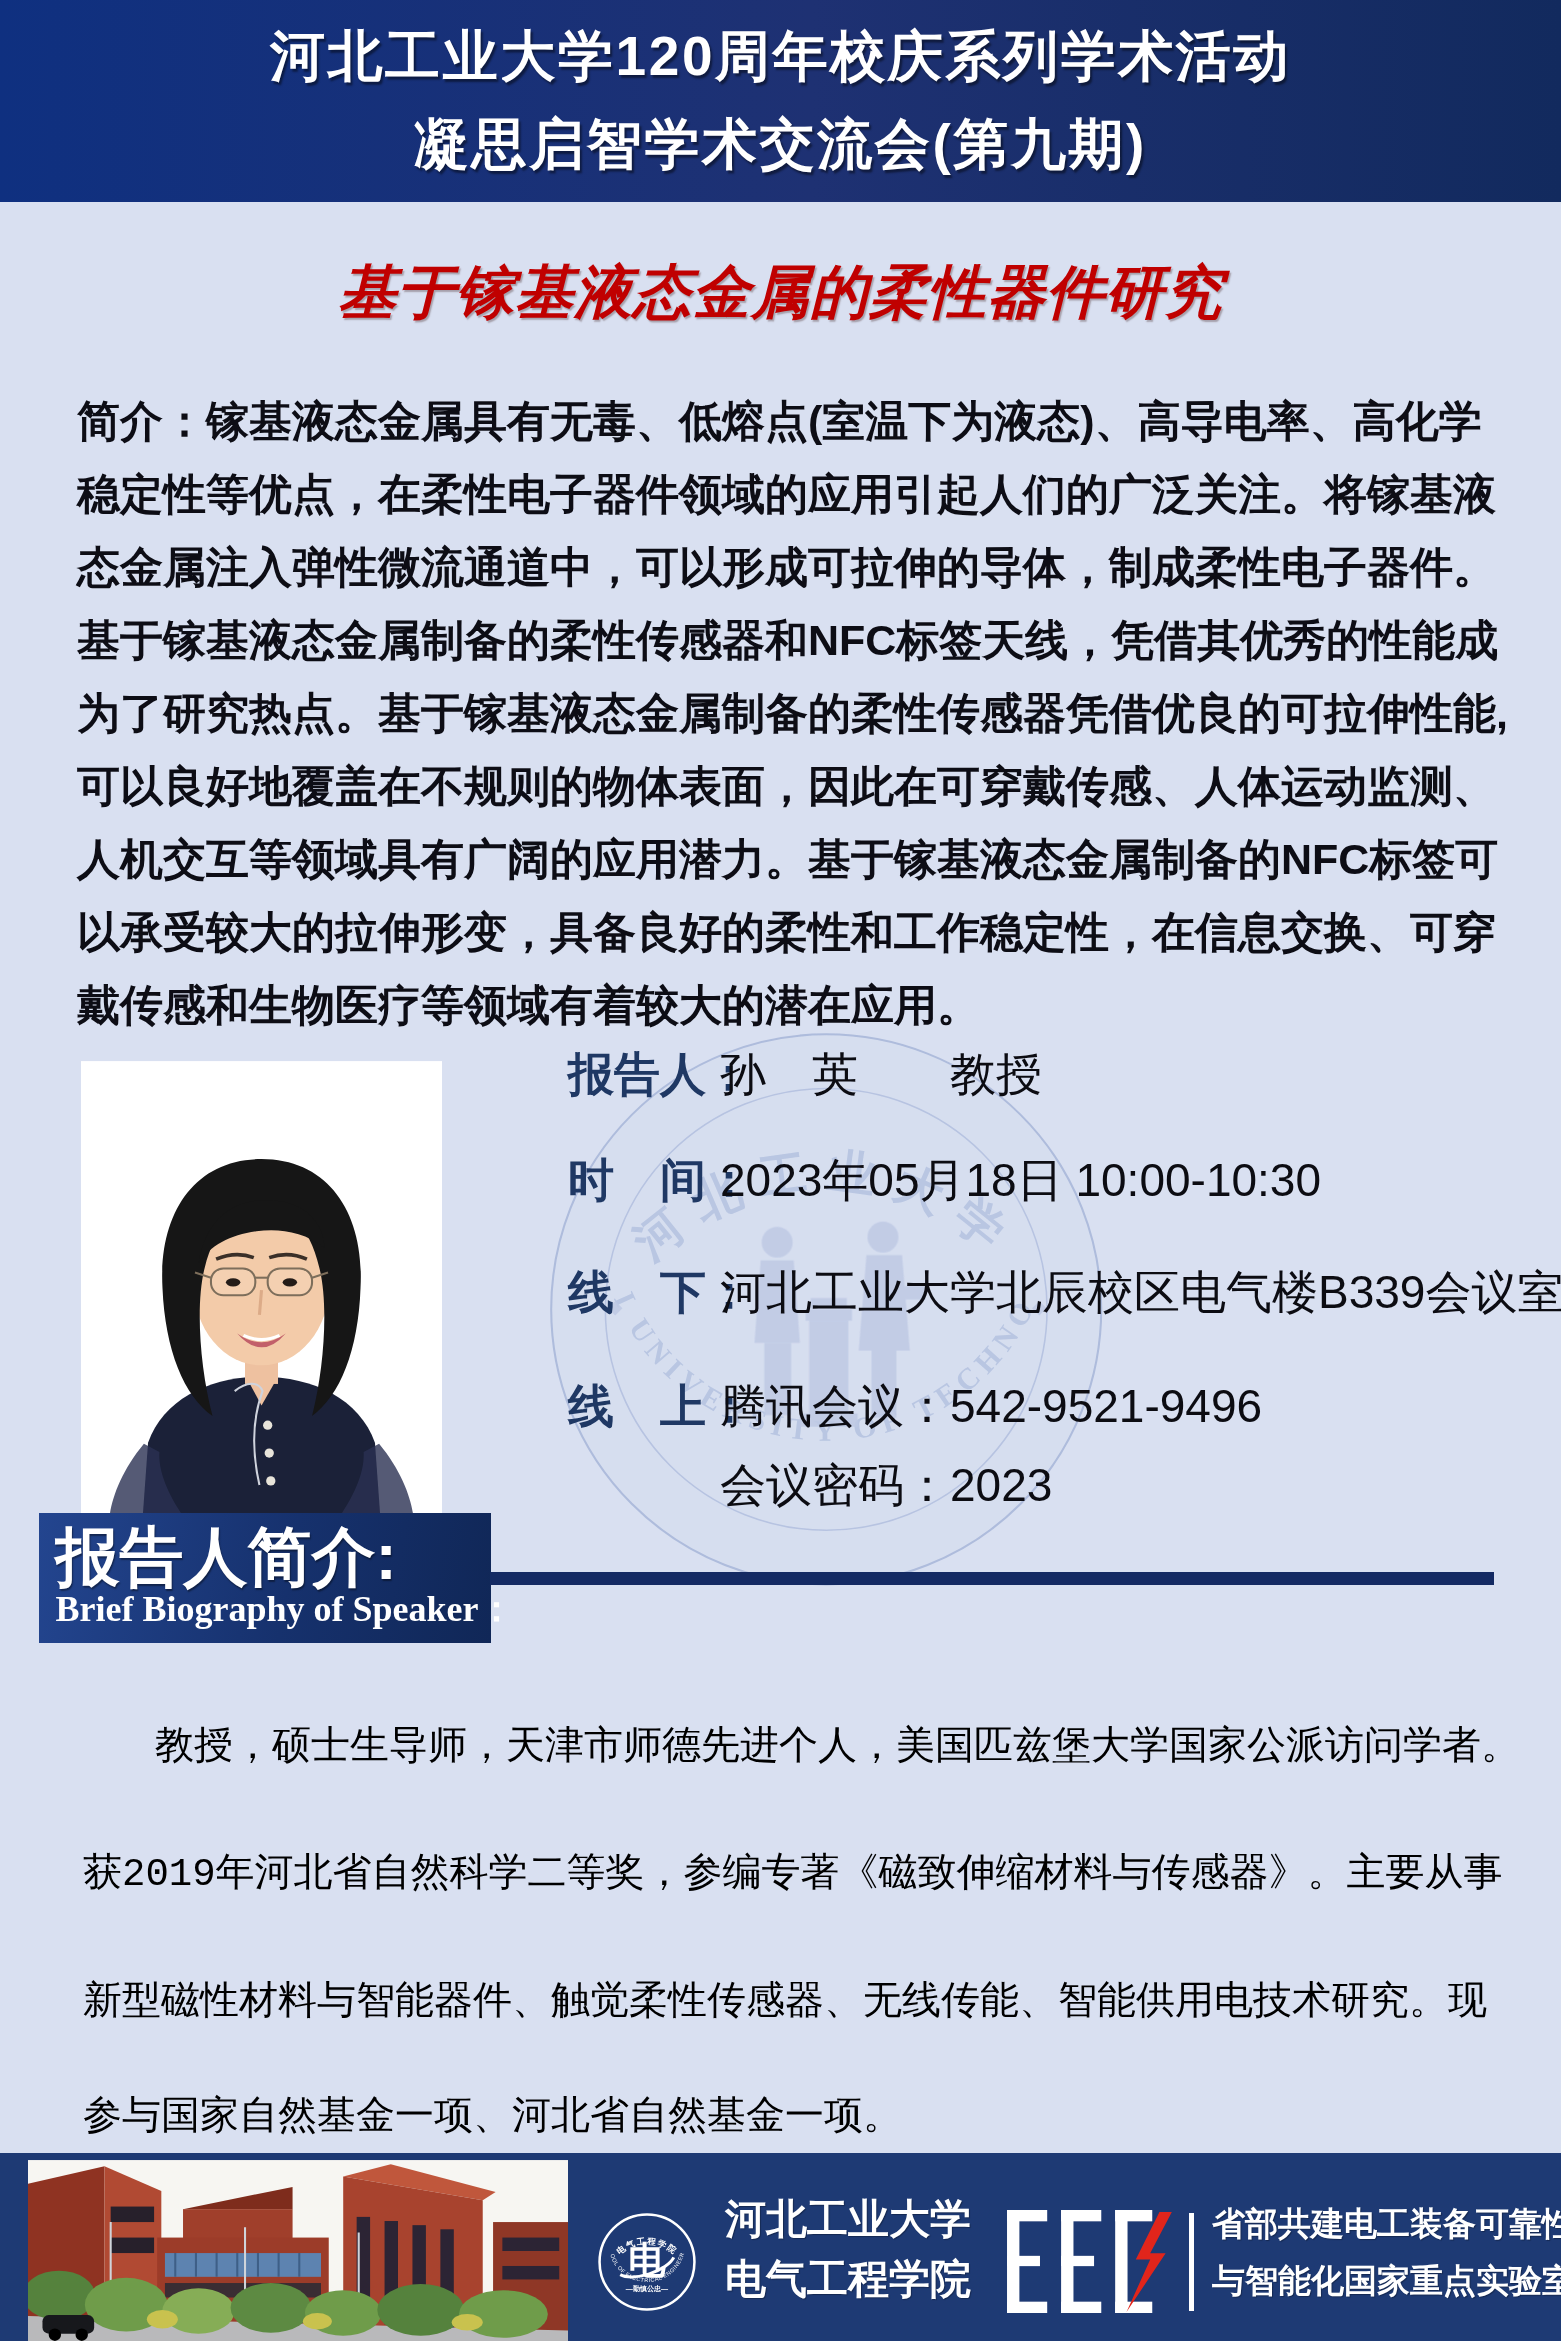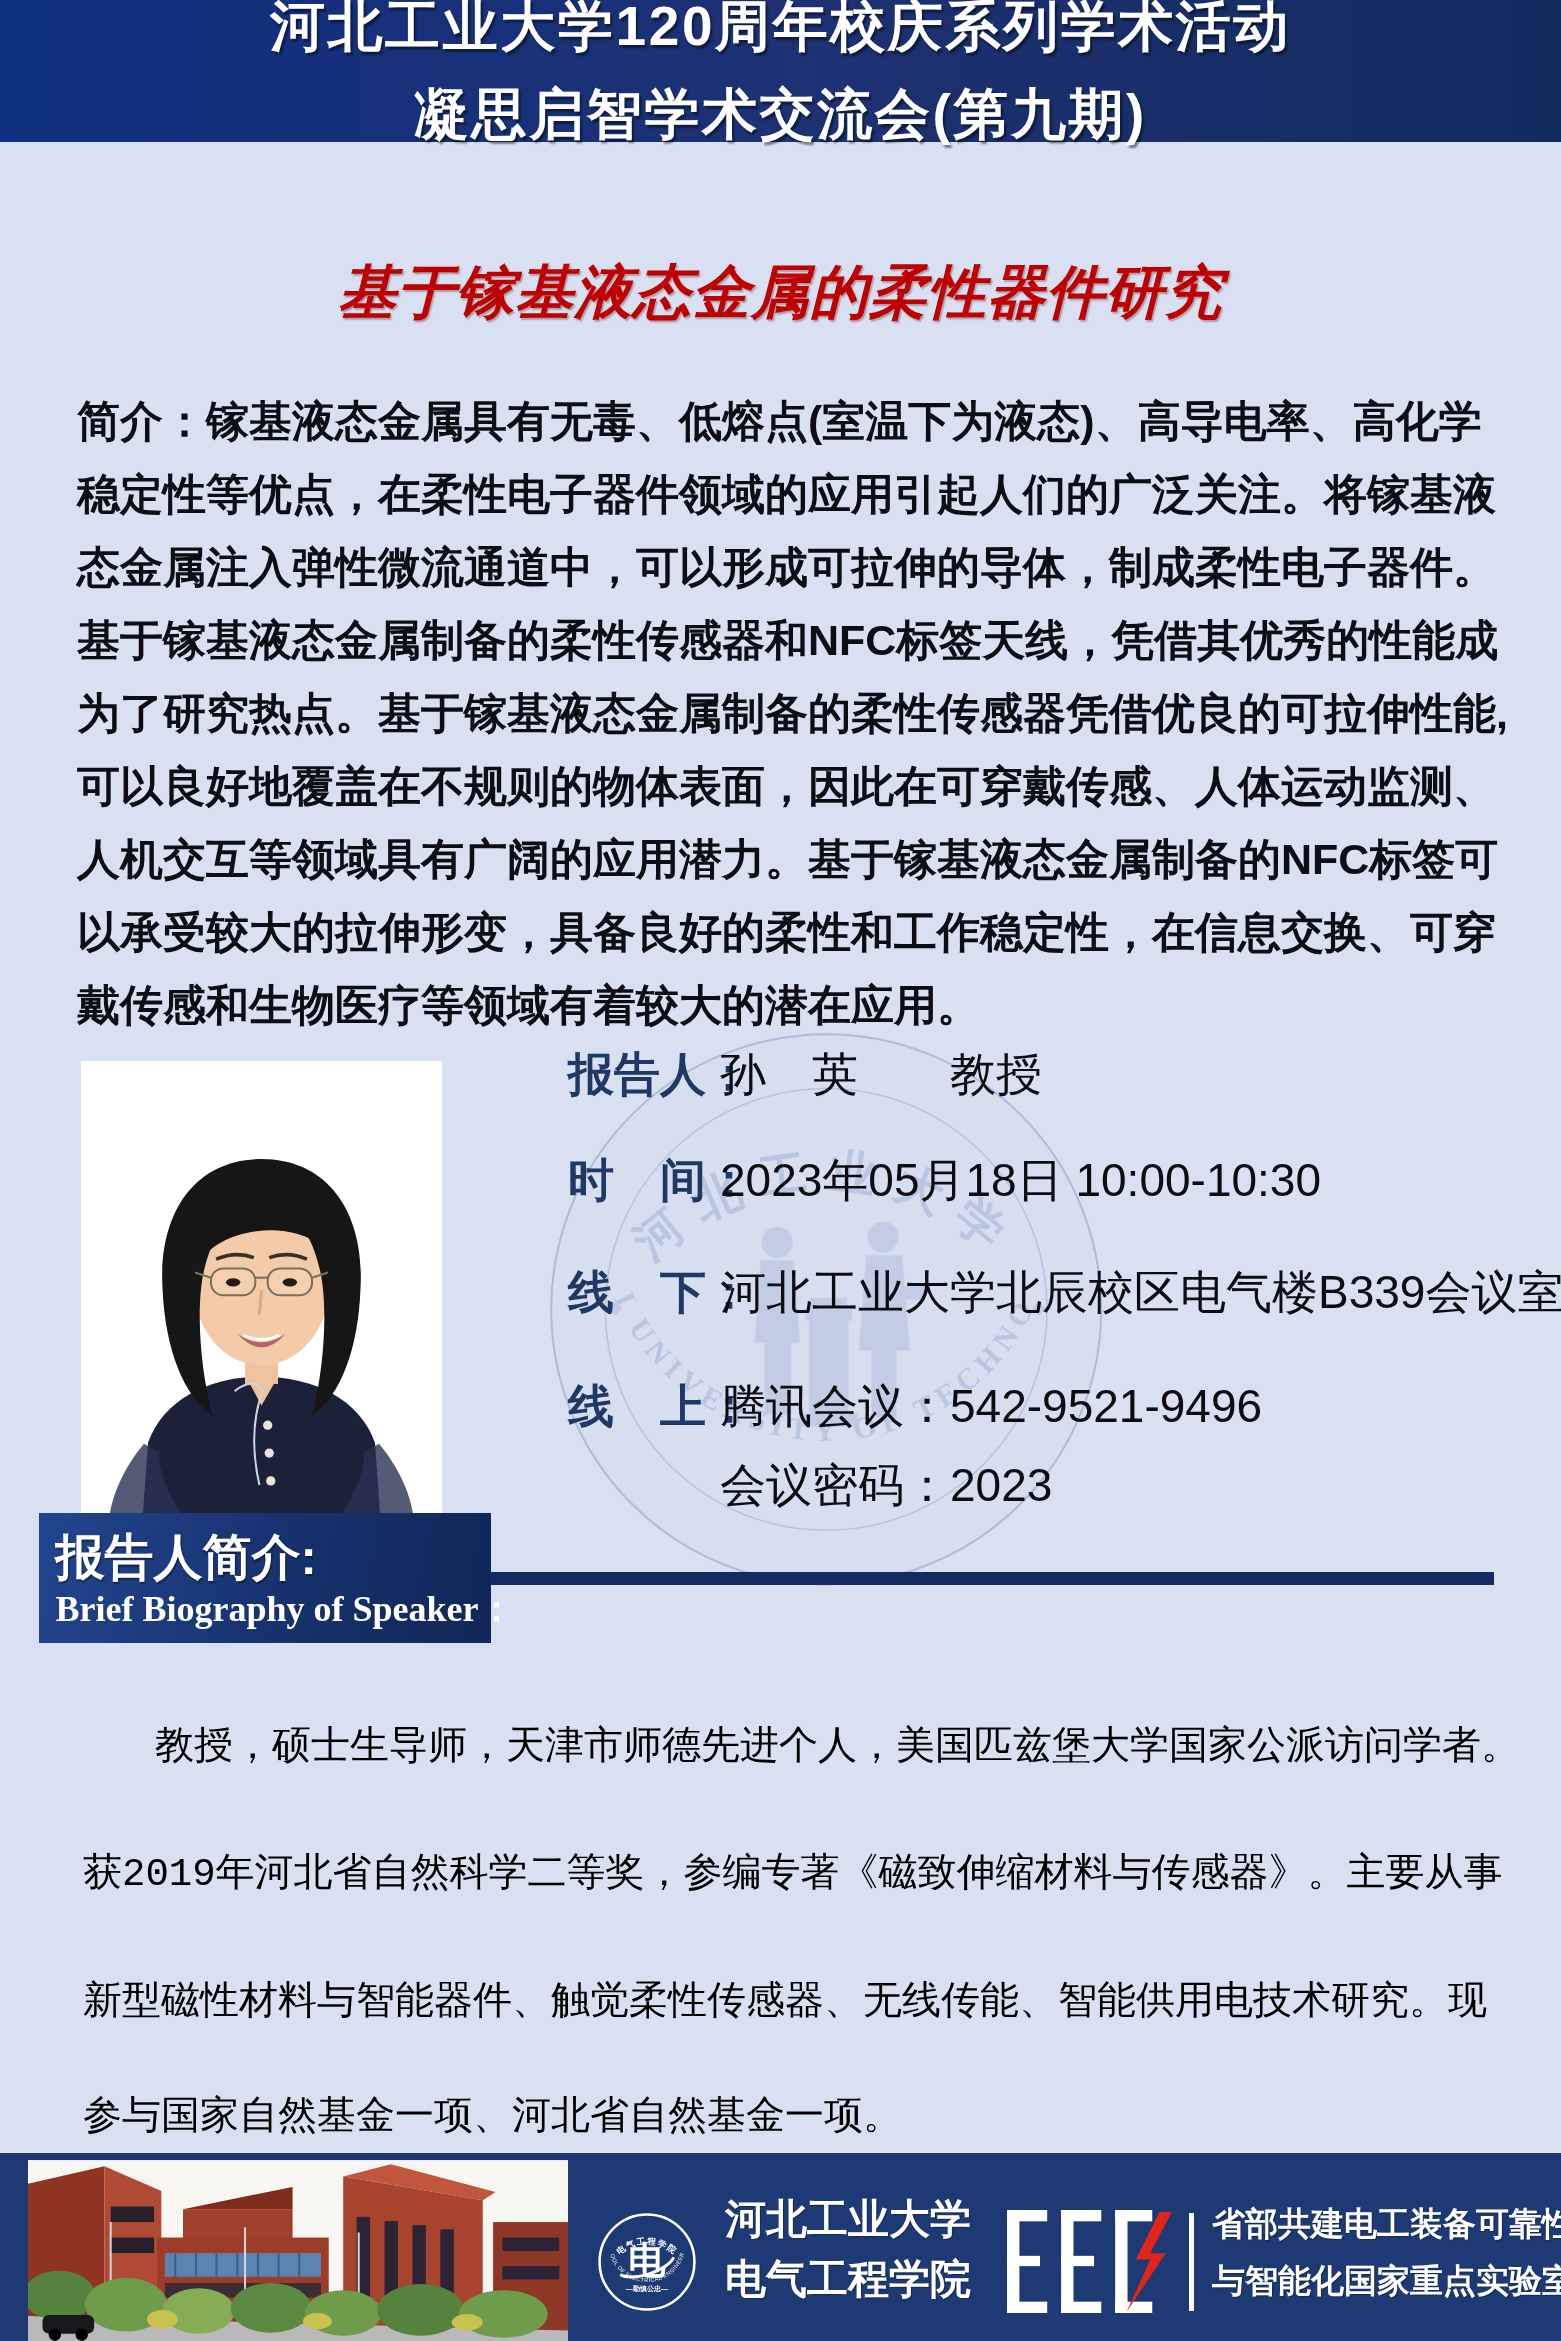--- a/index.html
+++ b/index.html
@@ -3,21 +3,21 @@
 <meta charset="utf-8">
 <style>
   html,body{margin:0;padding:0;background:#c7cfe3;}
   .poster{
     position:relative;width:1561px;height:2342px;margin:0 auto;
     background:#d9e0f1;overflow:hidden;
     font-family:"Liberation Sans",sans-serif;
   }
   
   .banner{
-    position:absolute;left:0;top:0;width:1561px;height:142px;
+    position:absolute;left:0;top:0;width:1561px;height:202px;
     background:linear-gradient(90deg,#0f3080 0%,#1e3173 52%,#122a5e 100%);
     display:flex;flex-direction:column;justify-content:center;align-items:center;gap:13.4px;
   }
   .banner-line{
     color:#ffffff;font-size:55px;font-weight:bold;letter-spacing:2.6px;
     text-shadow:2.1px 2.6px 2.1px rgba(0,0,0,.45);white-space:nowrap;
   }
   
   .talk-title{
     position:absolute;left:0;top:254px;width:1561px;margin:0;
@@ -41,21 +41,21 @@
   .speaker-photo{position:absolute;left:81px;top:1061px;width:361px;height:453px;}
   
   .lbl{position:absolute;left:568px;font-size:46px;font-weight:bold;color:#1f3864;white-space:nowrap;line-height:57px;}
   .val{position:absolute;left:720px;font-size:46px;font-weight:normal;color:#0c0c12;white-space:nowrap;line-height:57px;}
   
   .bio-box{
     position:absolute;left:39px;top:1513px;width:452px;height:130px;
     background:linear-gradient(100deg,#23458f 0%,#16316d 55%,#102757 100%);
     box-sizing:border-box;padding:15.5px 0 0 16.5px;
   }
-  .bio-box-title{color:#fff;font-size:49px;font-weight:bold;line-height:57px;text-shadow:1px 1.5px 1.5px rgba(0,0,0,.4);white-space:nowrap;}
+  .bio-box-title{color:#fff;font-size:64px;font-weight:bold;line-height:57px;text-shadow:1px 1.5px 1.5px rgba(0,0,0,.4);white-space:nowrap;}
   .bio-box-sub{color:#fff;font-size:36px;font-weight:bold;font-family:"Liberation Serif",serif;line-height:41px;margin-top:3.1px;white-space:nowrap;}
   .rule{position:absolute;left:490px;top:1572px;width:1004px;height:13.4px;background:#142a63;}
   
   .bio-line{
     position:absolute;left:83px;font-size:39px;color:#000;
     font-family:Liberation Mono, monospace;white-space:nowrap;line-height:52px;
   }
   .bio-line.indent{left:155px;}
   
   .footer-bar{position:absolute;left:0;top:2153px;width:1561px;height:189px;background:#1e3a74;}

